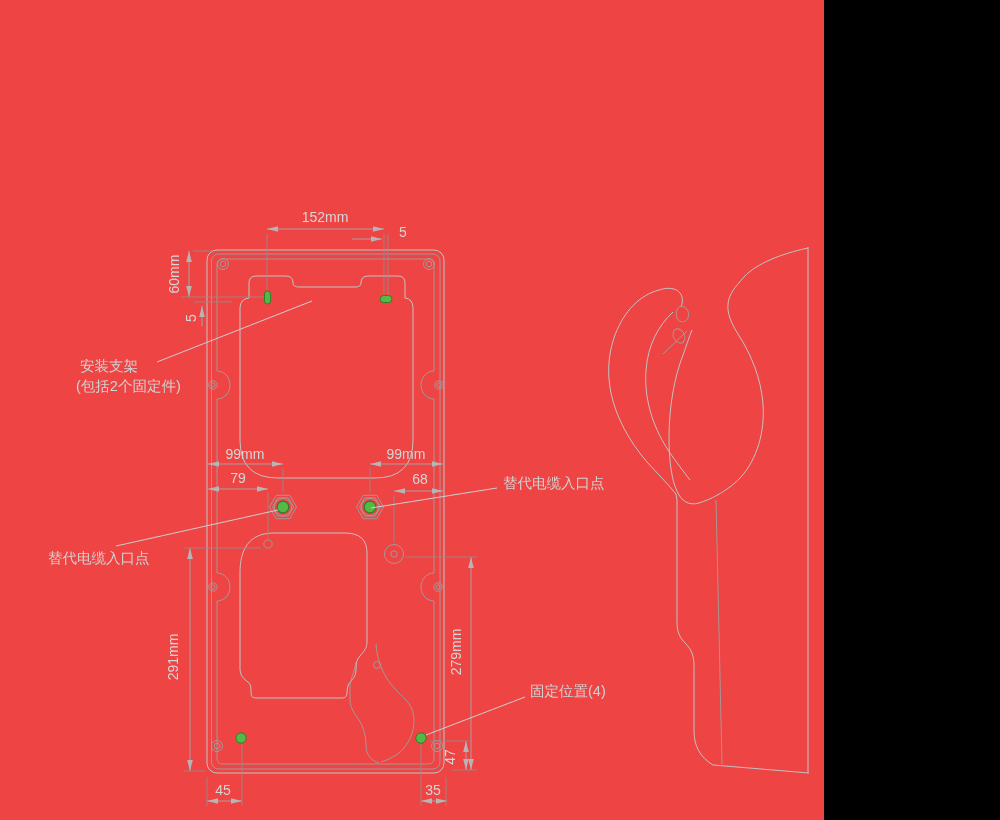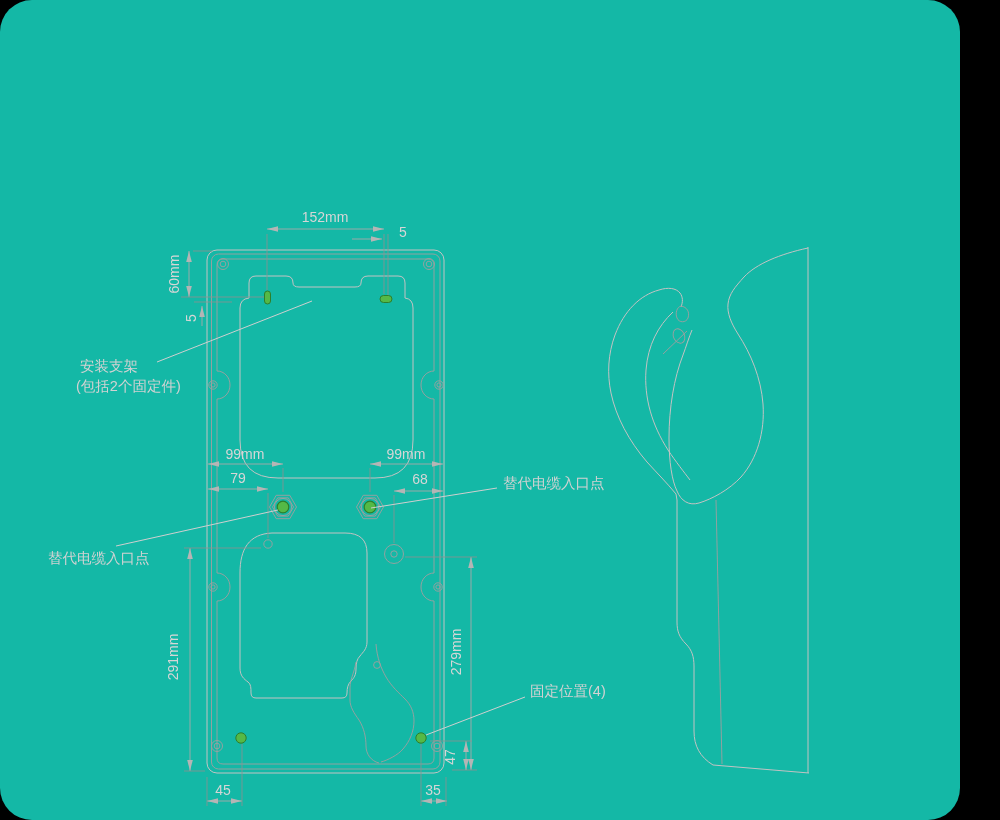--- a/index.html
+++ b/index.html
@@ -1,16 +1,16 @@
 <!DOCTYPE html>
 <html><head>
 <meta charset="utf-8">
 <style>
   html,body{margin:0;padding:0;background:#000;}
-  .stage{position:relative;width:960px;height:820px;background:#14b8a6;overflow:hidden;border-radius:32px;}
+  .stage{position:relative;width:824px;height:820px;background:#ef4444;overflow:hidden;}
   svg{display:block;}
   .ln{fill:none;stroke:#c3c3c3;stroke-width:1;}
   .ln2{fill:none;stroke:#9f9f9f;stroke-width:0.9;}
   .dim{fill:none;stroke:#a8a8a8;stroke-width:0.9;}
   .ext{fill:none;stroke:#8f8f8f;stroke-width:0.8;}
   .leader{fill:none;stroke:#cfcfcf;stroke-width:1;}
   text{fill:#d6d6d6;font-family:"Liberation Sans","DejaVu Sans",sans-serif;font-size:14px;}
   .cjk{font-size:14.5px;fill:#d2d2d2;}
 </style>
 </head>

